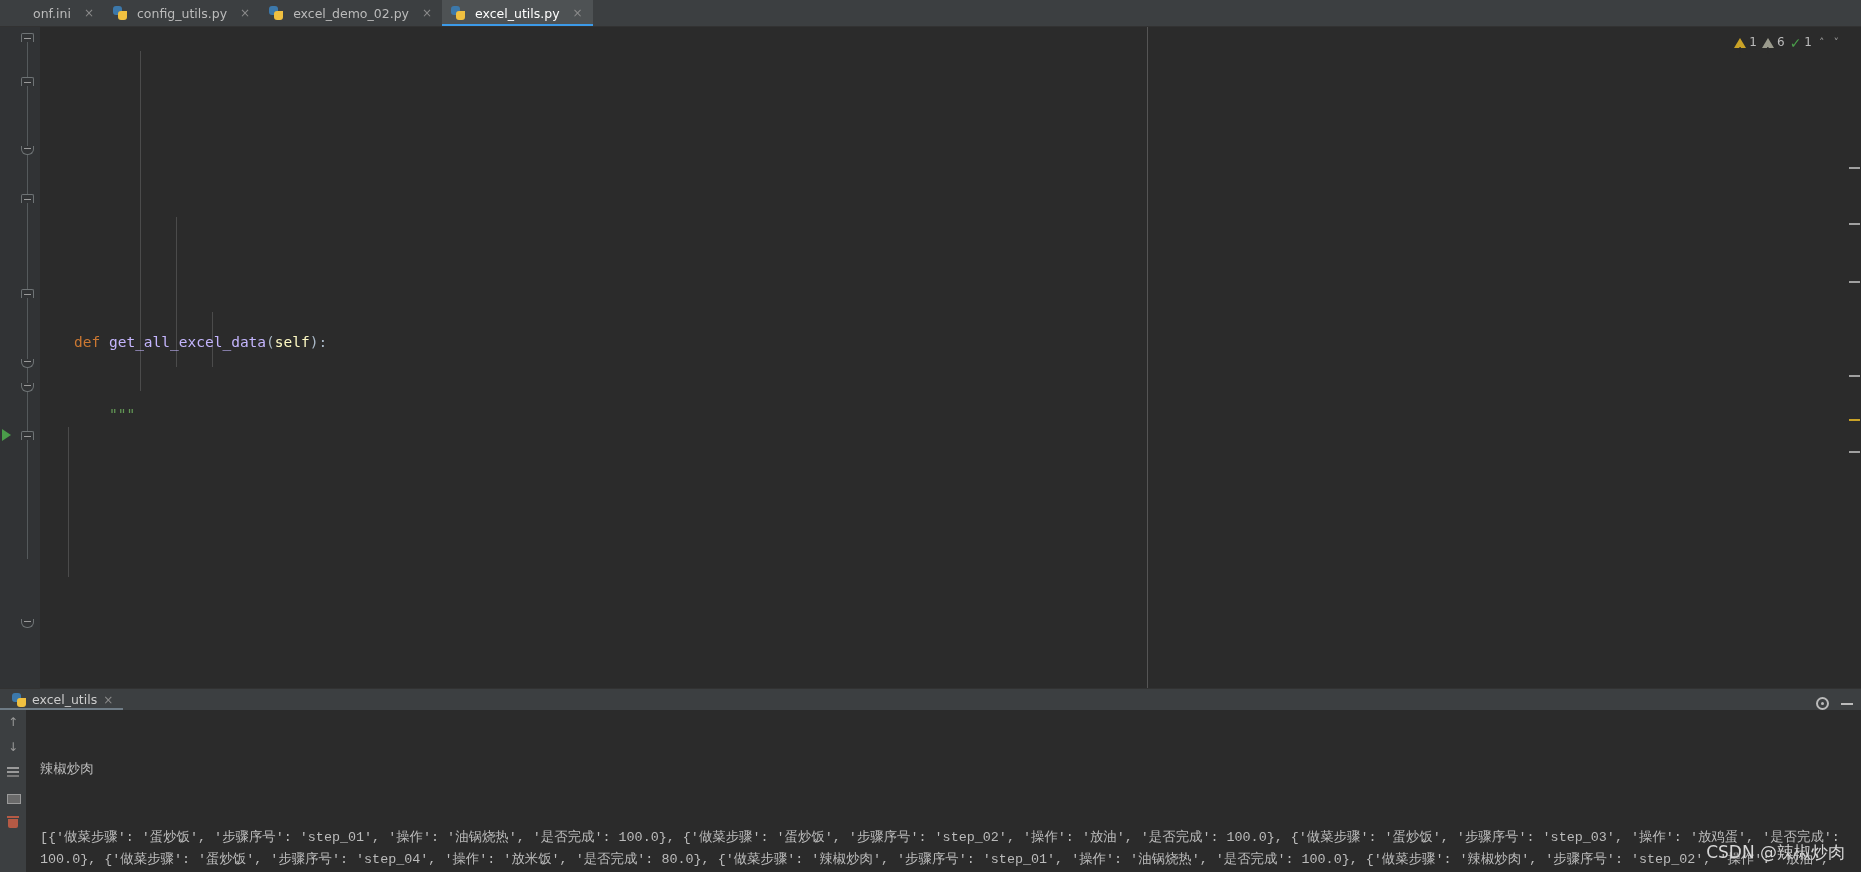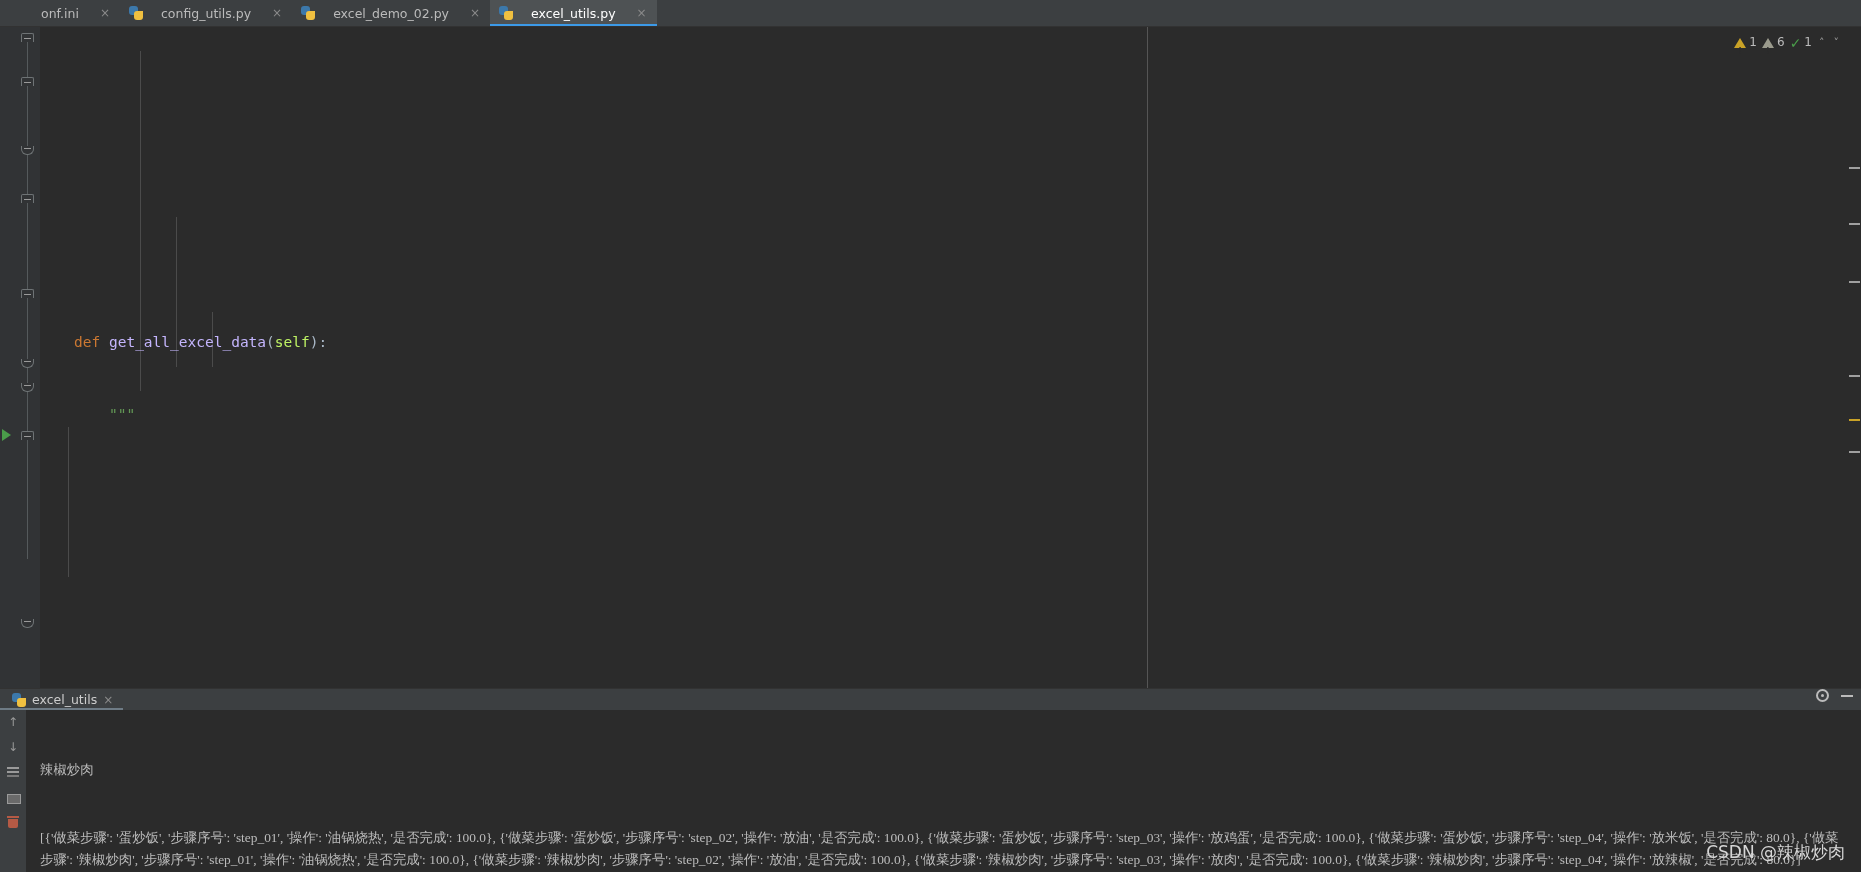--- a/index.html
+++ b/index.html
@@ -22,21 +22,21 @@
     height: 27px;
     background: #3c3f41;
     display: flex;
     align-items: stretch;
     flex: 0 0 27px;
     border-bottom: 1px solid #323232;
   }
   .tab {
     display: flex;
     align-items: center;
-    gap: 18px;
+    gap: 10px;
     padding: 0 10px 0 9px;
     font-size: 12.5px;
     color: #bbbbbb;
     position: relative;
     white-space: nowrap;
     font-family: "DejaVu Sans", sans-serif;
   }
   .tab.active {
     background: #4e5254;
     color: #ffffff;
@@ -150,21 +150,21 @@
     position: absolute;
     left: 1107px;
     top: 0; bottom: 0;
     width: 1px;
     background: #555555;
   }
 
   
   .kw   { color: #cc7832; }
   .fn   { color: #c4b5fd; }
-  .self { color: #bef264; text-align: center; }
+  .self { color: #fef9c3; text-align: center; }
   .doc  { color: #629755; font-style: italic; }
   .punct{ color: #a9b7c6; }
 
   
   .inspect {
     position: absolute;
     right: 20px;
     top: 4px;
     display: flex;
     align-items: center;
@@ -225,21 +225,21 @@
     font-family: "DejaVu Sans", sans-serif;
     border-top: 1px solid #2b2b2b;
   }
 
   
   .consolehead {
     flex: 0 0 22px;
     height: 22px;
     background: #3c3f41;
     display: flex;
-    align-items: flex-start;
+    align-items: flex-end;
     position: relative;
     border-top: 1px solid #323232;
   }
   .ctab {
     display: flex;
     align-items: center;
     gap: 6px;
     height: 100%;
     padding: 0 10px 0 12px;
     font-size: 12.5px;
@@ -340,21 +340,21 @@
     content: "";
     position: absolute;
     left: 2px; top: 2px;
     width: 12px; height: 2px;
     background: #b55a45;
   }
 
   .consoleout {
     flex: 1 1 auto;
     padding: 4px 20px 0 14px;
-    font-family: Liberation Serif, serif;
+    font-family: Liberation Mono, monospace;
     font-size: 13.4px;
     line-height: 22.5px;
     color: #bbbbbb;
     white-space: pre-wrap;
     word-break: break-all;
     overflow: hidden;
   }
   .consoleout .line1 { display: block; }
   .consoleout .body { display: block; }
 

